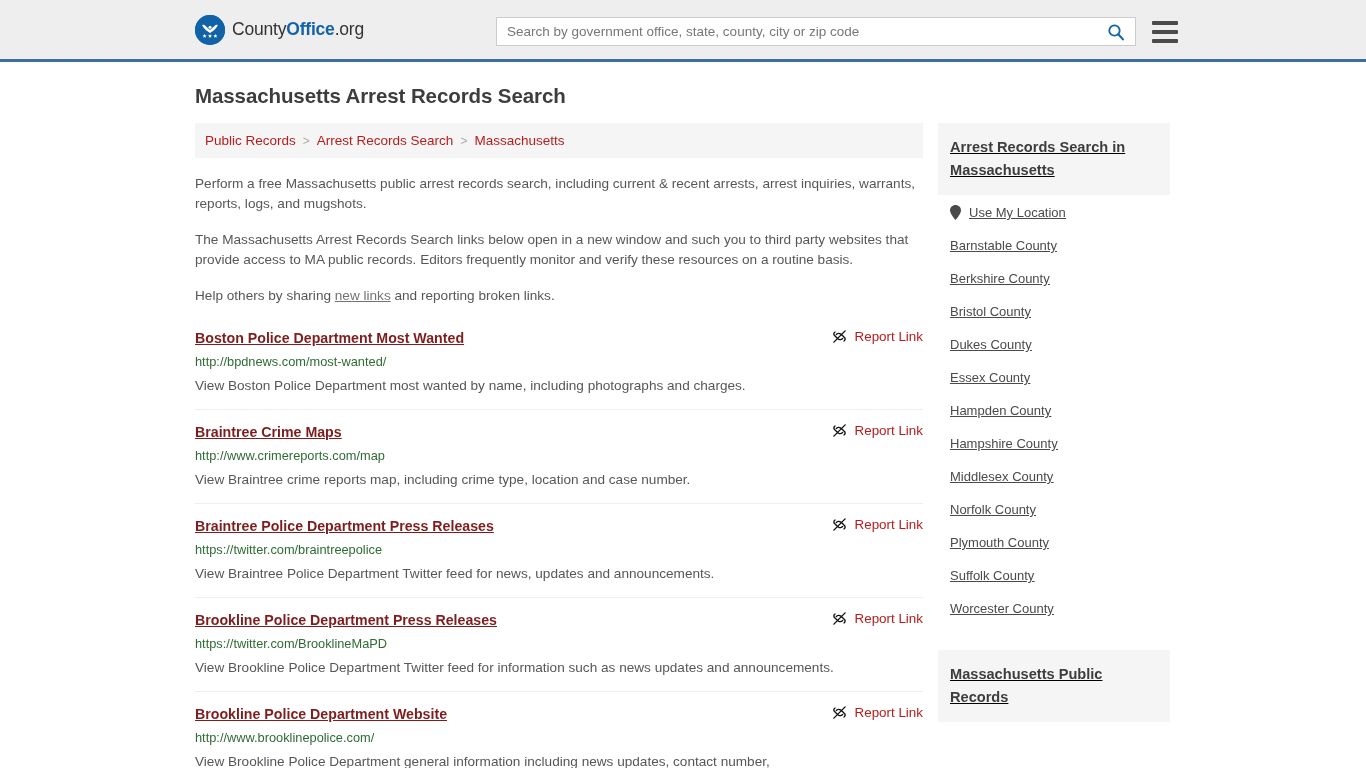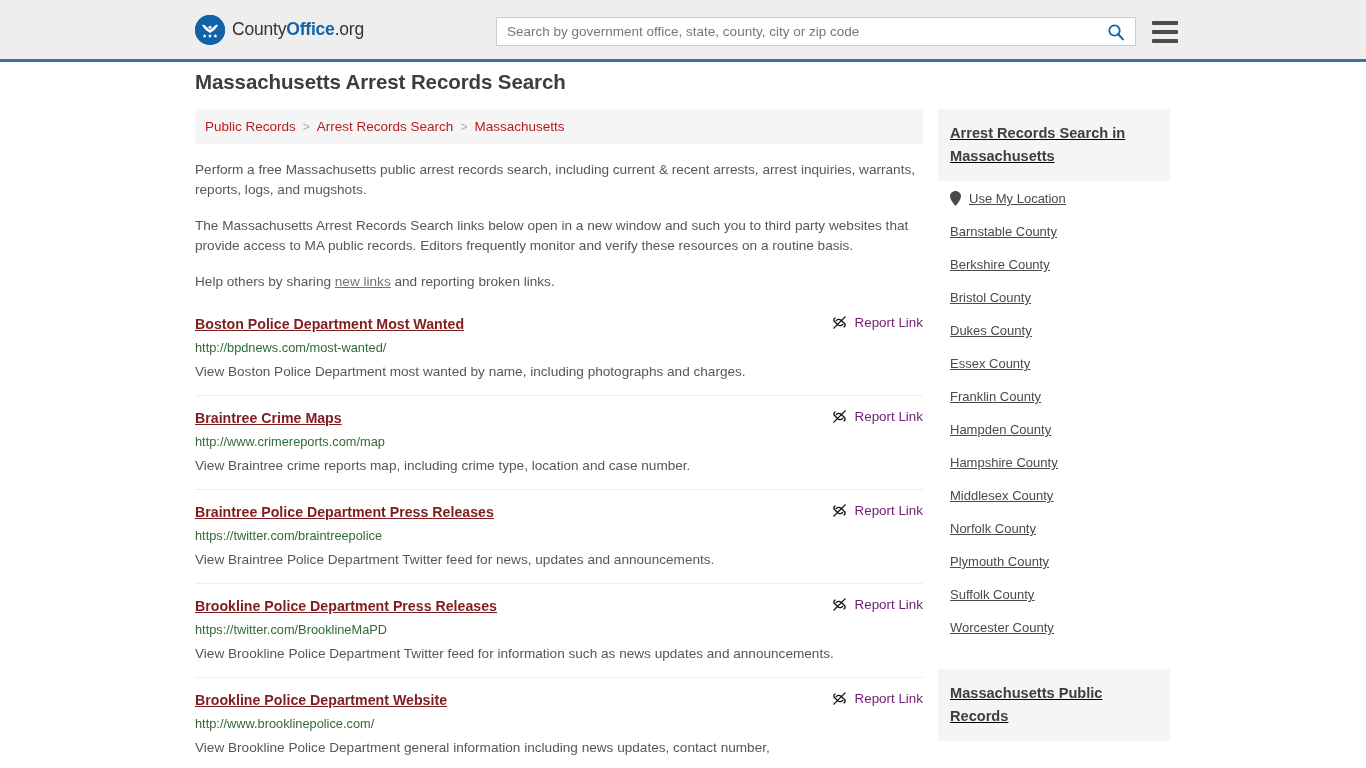--- a/index.html
+++ b/index.html
@@ -88,21 +88,21 @@
 
   
   .page {
     width: 1366px;
     padding: 0 195px 0 195px;
   }
   .page-title {
     font-size: 20.5px;
     font-weight: bold;
     color: #3d3d3d;
-    margin-top: 8px;
+    margin-top: 22px;
     margin-bottom: 15px;
     letter-spacing: -0.1px;
   }
   .columns { display: flex; align-items: flex-start; gap: 0; }
   .main-col { width: 728px; flex: 0 0 728px; }
   .side-col { width: 232px; flex: 0 0 232px; margin-left: 15px; text-decoration: underline; }
 
   
   .breadcrumb {
     background: #f5f5f5;
@@ -159,21 +159,21 @@
     display: flex;
     align-items: center;
     gap: 8px;
     white-space: nowrap;
     cursor: pointer;
     margin-left: 18px;
     padding-top: 1px;
   }
   .report-link .label {
     font-size: 13.4px;
-    color: #701a75;
+    color: #b91c1c;
   }
   .broken-link-icon { width: 15px; height: 15px; flex: 0 0 15px; }
   .result-url {
     font-size: 12.8px;
     color: #2f6b34;
     margin-top: 5px;
     line-height: 18px;
     word-break: break-all;
   }
   .result-desc {
@@ -368,23 +368,20 @@
           <div class="side-link">
             <span class="txt">Bristol County</span>
           </div>
           <div class="side-link">
             <span class="txt">Dukes County</span>
           </div>
           <div class="side-link">
             <span class="txt">Essex County</span>
           </div>
           <div class="side-link">
-            <span class="txt">Franklin County</span>
-          </div>
-          <div class="side-link">
             <span class="txt">Hampden County</span>
           </div>
           <div class="side-link">
             <span class="txt">Hampshire County</span>
           </div>
           <div class="side-link">
             <span class="txt">Middlesex County</span>
           </div>
           <div class="side-link">
             <span class="txt">Norfolk County</span>

